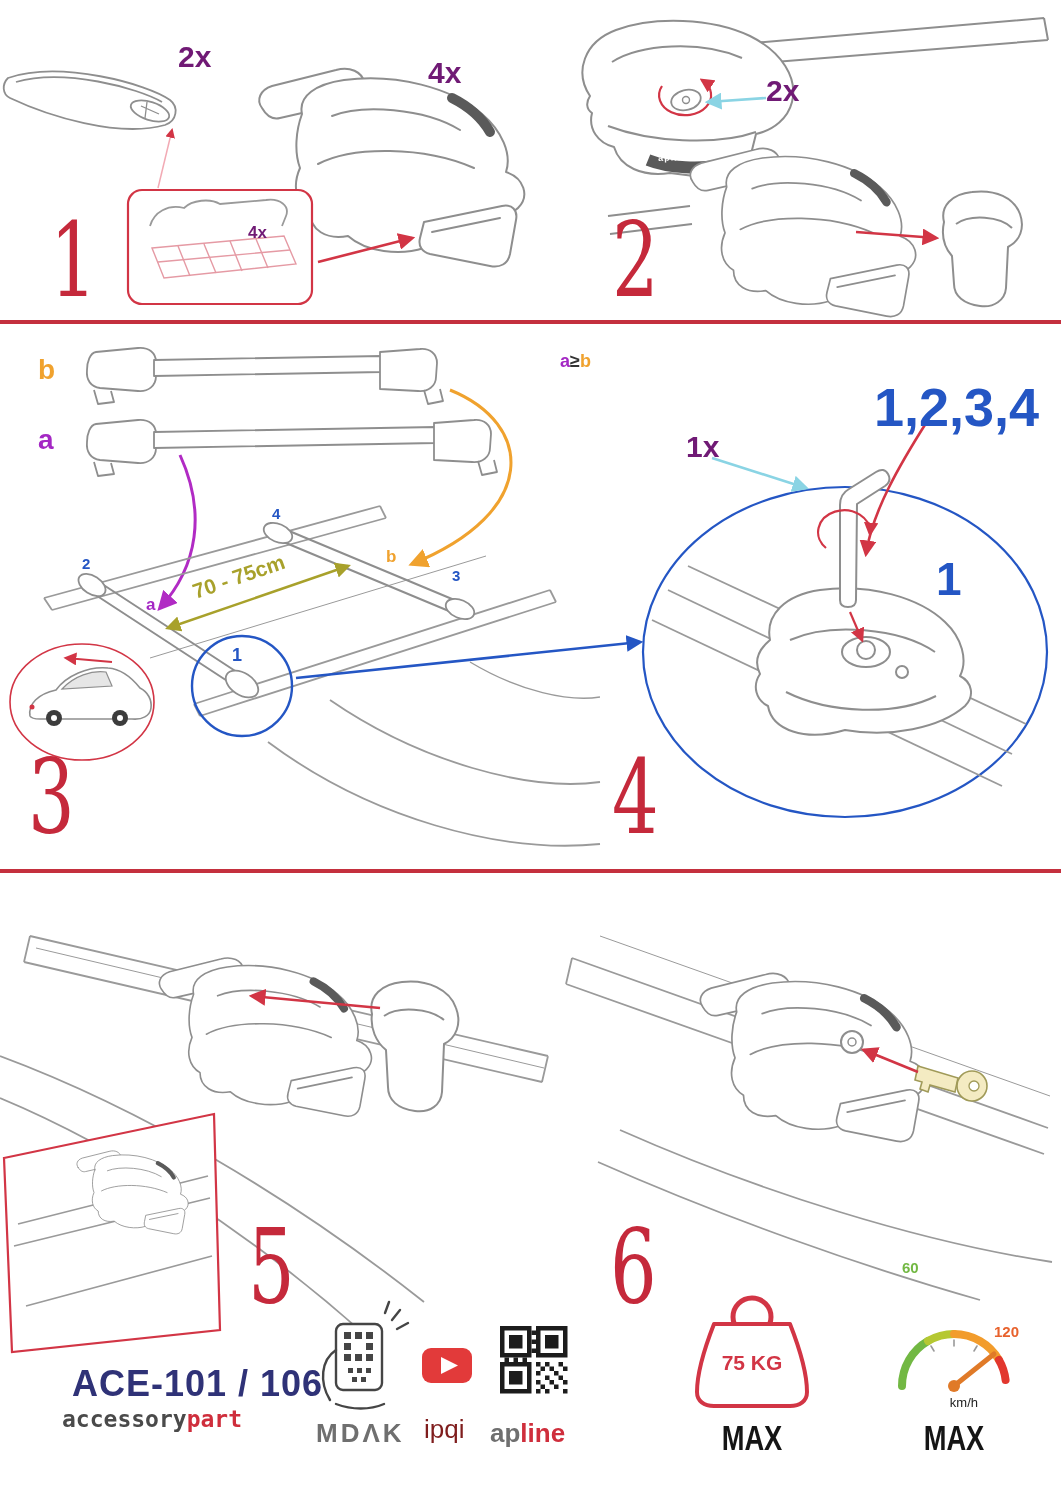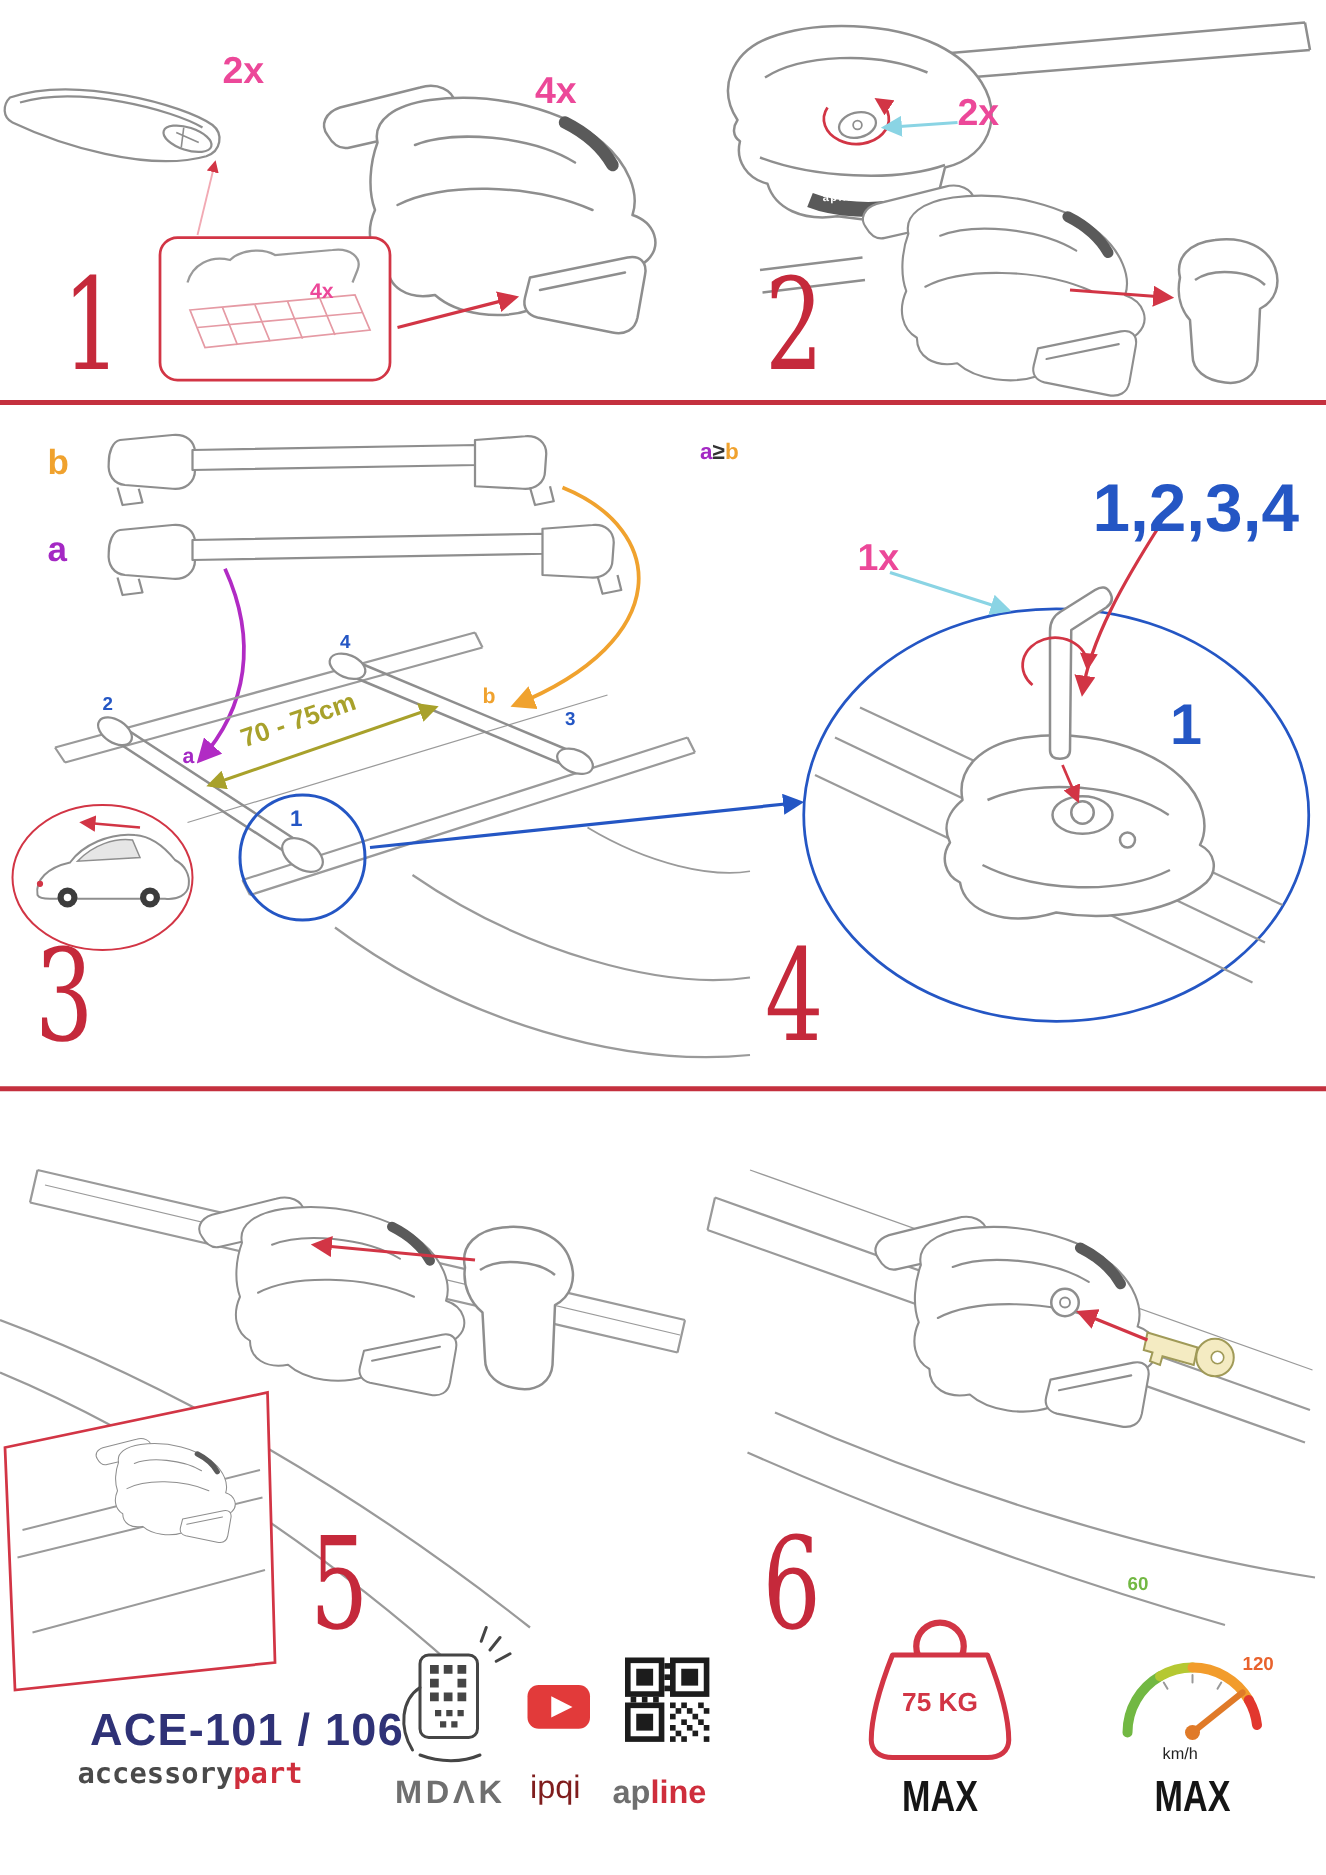--- a/index.html
+++ b/index.html
@@ -1,21 +1,21 @@
 <!DOCTYPE html>
 <html><head>
 <meta charset="utf-8">
 <style>
   *{margin:0;padding:0;box-sizing:border-box}
   html,body{background:#ffffff}
   .page{position:relative;width:1061px;height:1500px;background:#fff;overflow:hidden;
         font-family:"Liberation Sans",sans-serif}
   .art{position:absolute;left:0;top:0}
   .lbl{position:absolute;white-space:nowrap;line-height:1}
-  .qty{color:#ec4899;font-weight:700;font-size:30px}
+  .qty{color:#701a75;font-weight:700;font-size:30px}
   .qty.small{font-size:17px}
   .stepnum{position:absolute;font-family:"DejaVu Serif",serif;color:#c5293b;
            font-size:102px;line-height:0.9;transform:scaleX(0.72);transform-origin:left top}
   .divider{position:absolute;left:0;width:100%;height:4px;background:#c4303e}
   .posnum{color:#2456c4;font-weight:700;font-size:16px}
   .purple{color:#a428c4;font-weight:700}
   .orange{color:#f0a22e;font-weight:700}
   .darkop{color:#333;font-weight:700}
   .olive{color:#a8a12b;font-size:21px;font-weight:700}
   .bigblue{color:#2456c4;font-weight:700}
@@ -343,16 +343,16 @@
   </div>
   <div class="lbl partner" style="left:316px;top:1420px;letter-spacing:3px">MDΛK</div>
   <div class="lbl partner" style="left:424px;top:1416px;color:#7f1d1d;font-weight:400">ipqi</div>
   <div class="lbl partner" style="left:490px;top:1420px">
     <span>ap</span><span style="color:#cf2e3c">line</span>
   </div>
   <div class="lbl loadval" style="left:702px;top:1352px">75 KG</div>
   <div class="lbl max" style="left:700px;top:1420px">MAX</div>
   <div class="lbl" style="left:902px;top:1260px;font-size:15px;font-weight:700;color:#72b843">60</div>
   <div class="lbl" style="left:994px;top:1324px;font-size:15px;font-weight:700;color:#e8622d">120</div>
-  <div class="lbl" style="left:930px;top:1396px;width:48px;text-align:left;font-size:13px;color:#222">km/h</div>
+  <div class="lbl" style="left:930px;top:1396px;width:48px;text-align:right;font-size:13px;color:#222">km/h</div>
   <div class="lbl max" style="left:902px;top:1420px">MAX</div>
 
 </div>
 
 </body></html>

